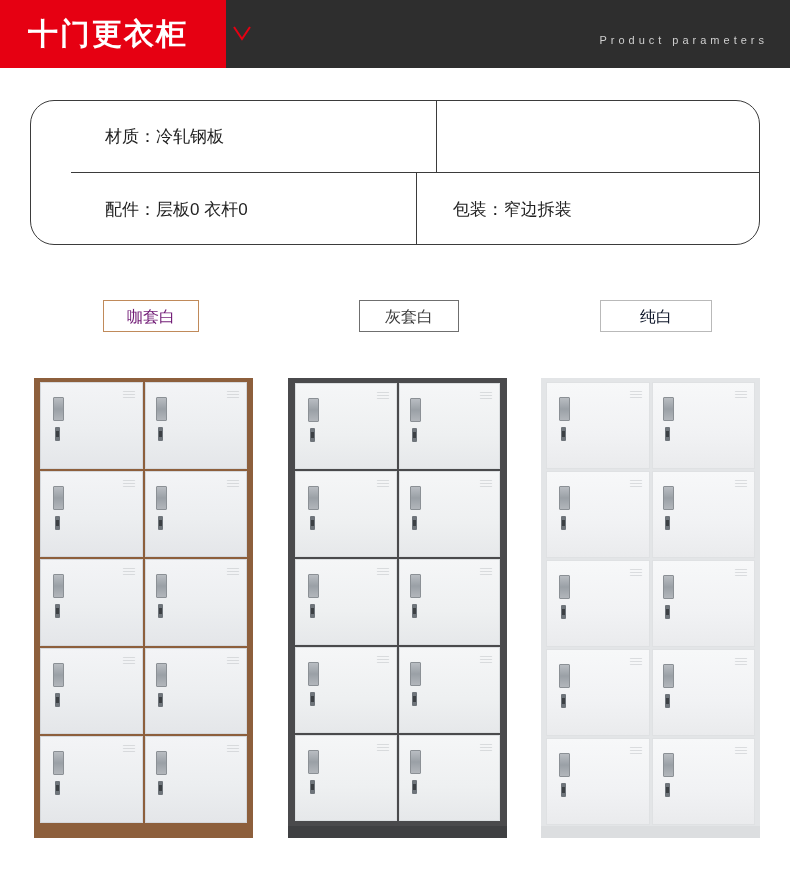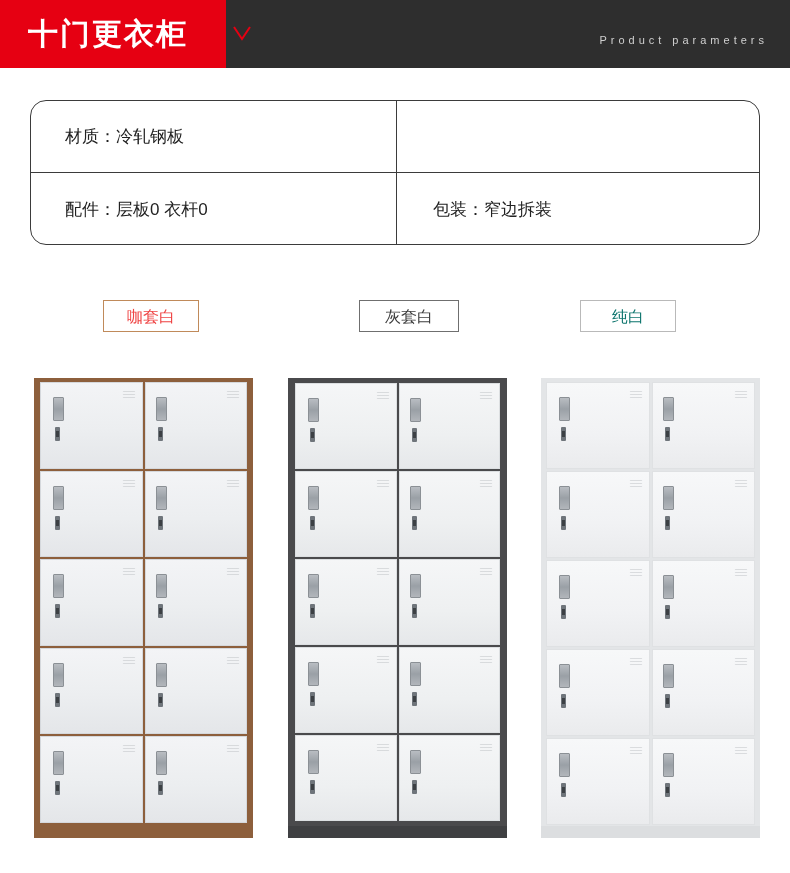--- a/index.html
+++ b/index.html
@@ -69,23 +69,24 @@
   }
 
   
   .spec-wrap {
     position: absolute;
     left: 30px;
     top: 100px;
     width: 730px;
     height: 145px;
     border: 1px solid #3b3b3b;
-    border-radius: 16px;
+    border-radius: 24px;
     box-sizing: border-box;
     overflow: hidden;
+    padding-left: 40px;
   }
   .spec-row {
     display: flex;
     height: 72px;
     box-sizing: border-box;
   }
   .spec-row.first {
     border-bottom: 1px solid #3b3b3b;
     height: 72px;
   }
@@ -121,33 +122,33 @@
     line-height: 32px;
     text-align: center;
     font-size: 16px;
     background: #ffffff;
     box-sizing: border-box;
   }
   .color-label.a {
     left: 103px;
     width: 96px;
     border: 1px solid #c08a5a;
-    color: #ef4444;
+    color: #701a75;
   }
   .color-label.b {
     left: 359px;
     width: 100px;
     border: 1px solid #6f6f6f;
     color: #3c3c3c;
   }
   .color-label.c {
-    left: 580px;
-    width: 96px;
+    left: 600px;
+    width: 112px;
     border: 1px solid #b9b9b9;
-    color: #0f766e;
+    color: #0f172a;
   }
 
   
   .lockers {
     position: absolute;
     left: 0;
     top: 378px;
     width: 790px;
     height: 460px;
   }

